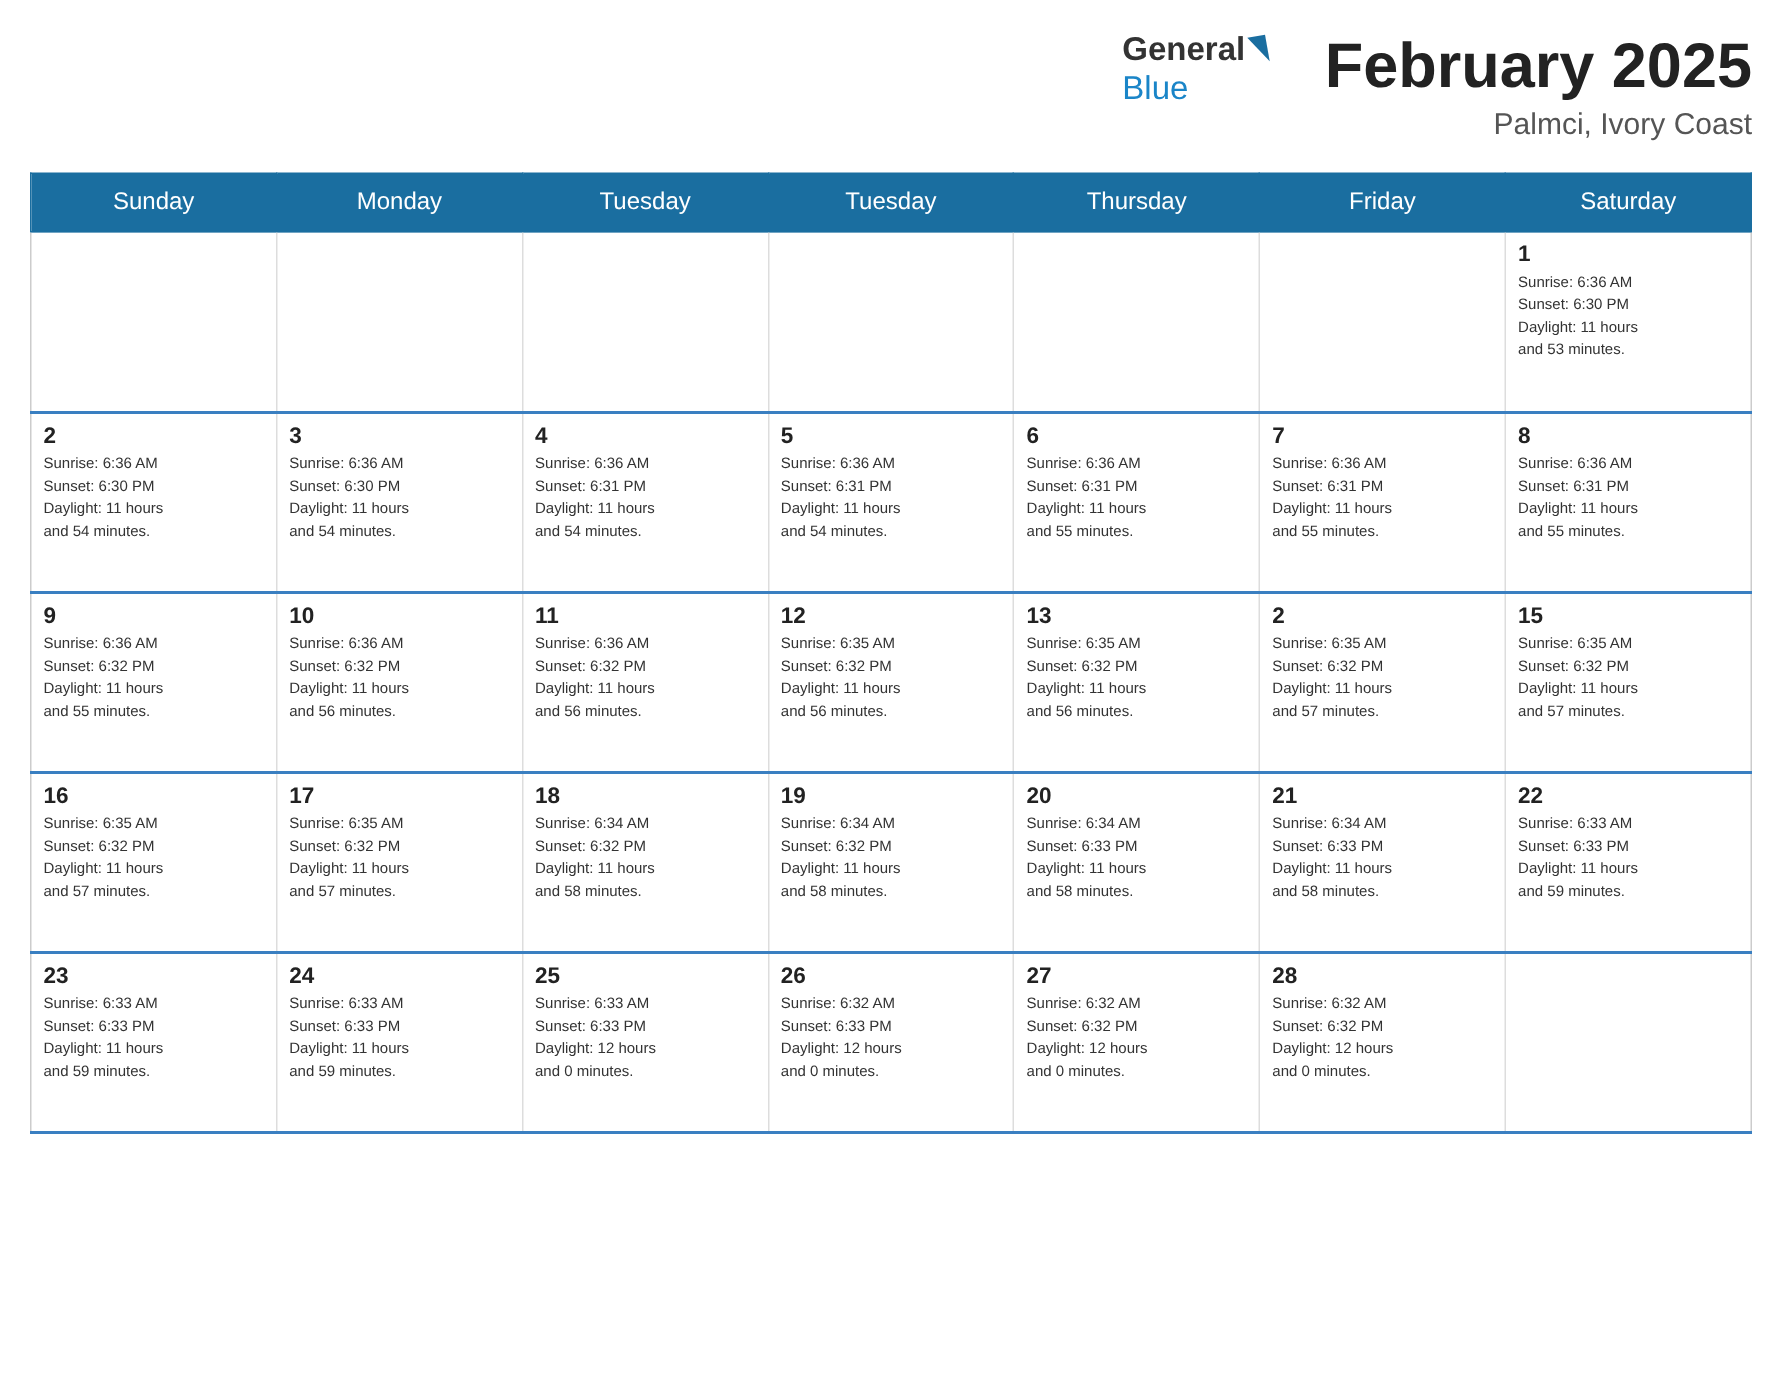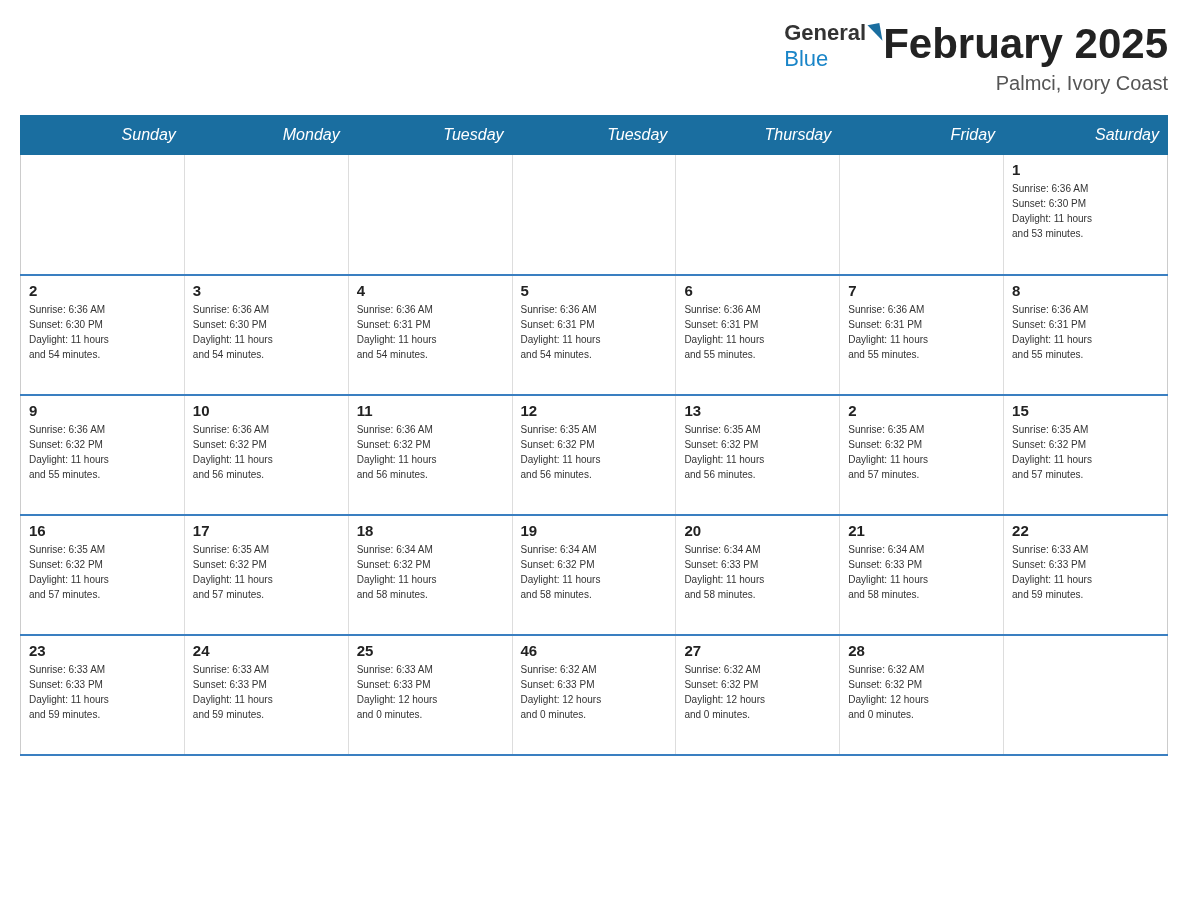--- a/index.html
+++ b/index.html
@@ -39,20 +39,21 @@
       margin-right: 2px;
       transform: rotate(-10deg);
     }
     .logo-blue-text {
       font-size: 22px;
       font-weight: normal;
       color: #1a85c8;
     }
     .title-section {
       text-align: right;
+      margin-left: 36px;
     }
     .month-year {
       font-size: 42px;
       font-weight: bold;
       color: #222;
     }
     .location {
       font-size: 20px;
       color: #555;
       margin-top: 4px;
@@ -60,23 +61,22 @@
     .calendar {
       width: 100%;
       border-collapse: collapse;
     }
     .calendar thead tr th {
       background-color: #1a6ea0;
       color: #fff;
       padding: 10px 8px;
       font-size: 16px;
       font-weight: normal;
-      text-align: right;
+      text-align: center;
       border: 1px solid #1a6ea0;
-      font-style: italic;
     }
     .calendar tbody tr {
       border-bottom: 2px solid #3a7fc1;
     }
     .calendar tbody tr td {
       vertical-align: top;
       padding: 6px 8px;
       border-right: 1px solid #ddd;
       border-left: 1px solid #ddd;
       background: #fff;
@@ -248,21 +248,21 @@
         </td>
         <td>
           <div class="day-number">24</div>
           <div class="day-info">Sunrise: 6:33 AM<br>Sunset: 6:33 PM<br>Daylight: 11 hours<br>and 59 minutes.</div>
         </td>
         <td>
           <div class="day-number">25</div>
           <div class="day-info">Sunrise: 6:33 AM<br>Sunset: 6:33 PM<br>Daylight: 12 hours<br>and 0 minutes.</div>
         </td>
         <td>
-          <div class="day-number">46</div>
+          <div class="day-number">26</div>
           <div class="day-info">Sunrise: 6:32 AM<br>Sunset: 6:33 PM<br>Daylight: 12 hours<br>and 0 minutes.</div>
         </td>
         <td>
           <div class="day-number">27</div>
           <div class="day-info">Sunrise: 6:32 AM<br>Sunset: 6:32 PM<br>Daylight: 12 hours<br>and 0 minutes.</div>
         </td>
         <td>
           <div class="day-number">28</div>
           <div class="day-info">Sunrise: 6:32 AM<br>Sunset: 6:32 PM<br>Daylight: 12 hours<br>and 0 minutes.</div>
         </td>

